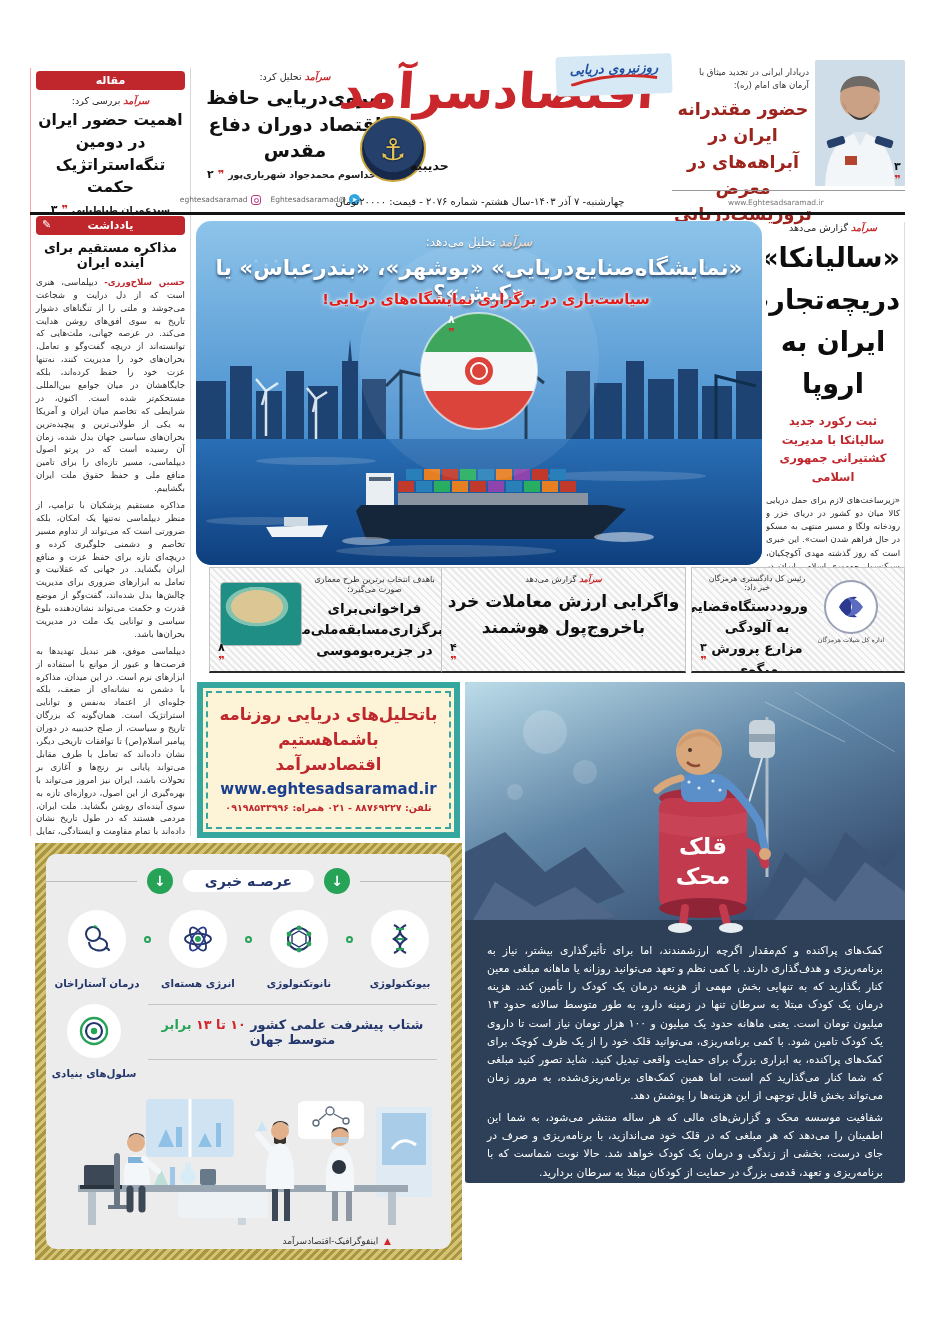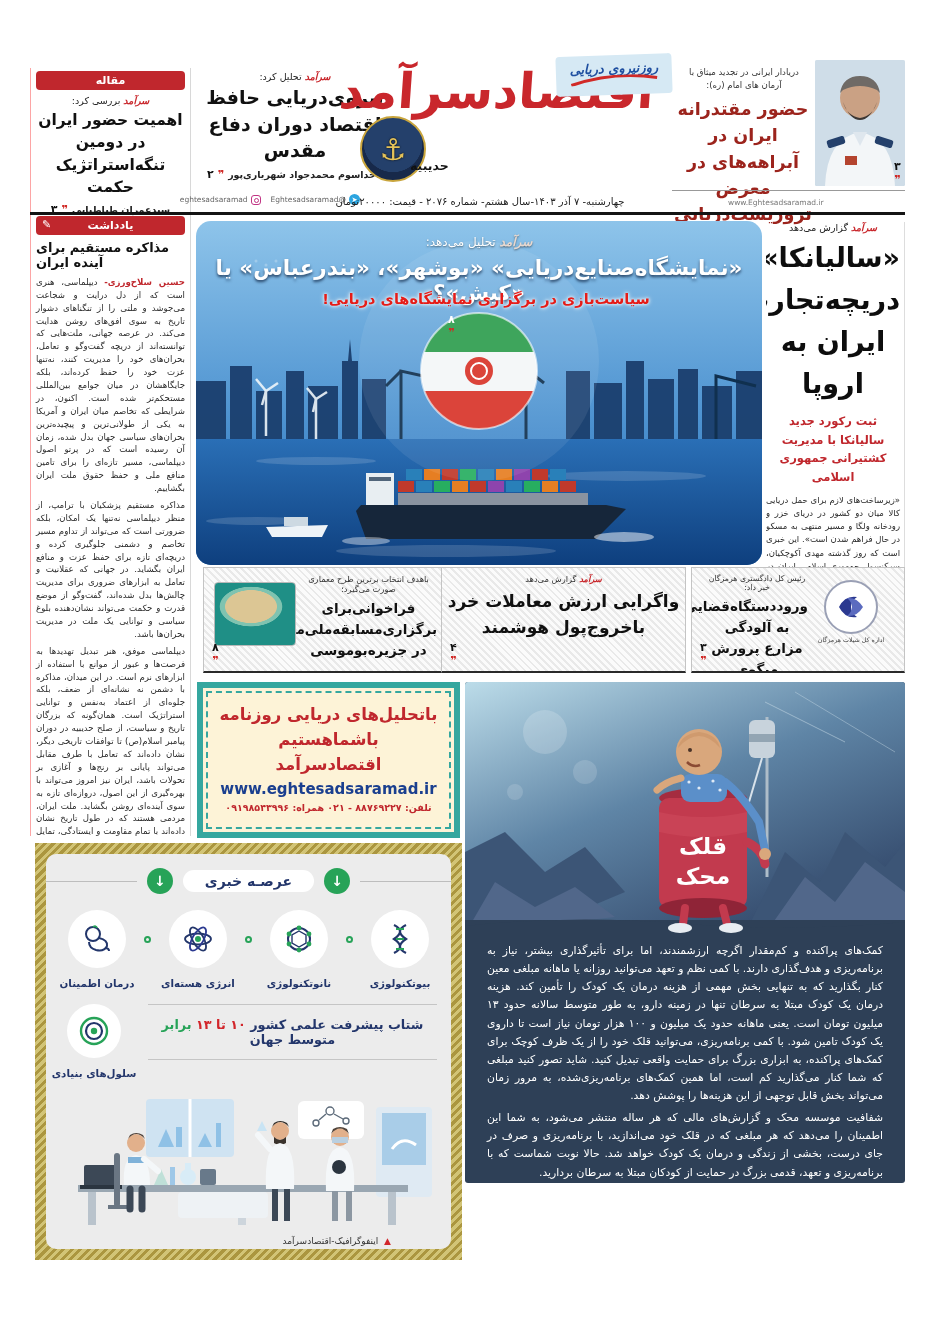--- a/index.html
+++ b/index.html
@@ -12,39 +12,39 @@
   .col-left { left:30px; top:68px; width:161px; height:768px; border-left:1px solid #fca5a5; border-right:1px solid #d8d8d8; padding:3px 5px; overflow:hidden; }
   .red-pill { background:#c0272d; color:#fff; font-weight:bold; font-size:11px; text-align:center; border-radius:4px; padding:3px 6px; position:relative; }
   .pencil { position:absolute; left:6px; top:2px; font-size:11px; color:#fff; }
   .kicker { font-size:9.5px; color:#222; text-align:center; margin-top:5px; }
   .brand-script { color:#c9272c; font-style:italic; font-weight:bold; }
   .hl1 { font-weight:bold; font-size:15.5px; color:#111; text-align:center; line-height:1.45; margin-top:3px; }
   .byline-row { display:flex; align-items:center; justify-content:center; gap:4px; margin-top:4px; }
   .byline { font-size:9.5px; font-weight:bold; color:#222; }
   .qmark { color:#d12a27; font-size:11px; font-weight:bold; }
   .pgnum { font-size:11px; font-weight:bold; color:#111; }
-  .hl2 { font-weight:bold; font-size:13px; color:#111; text-align:left; margin-top:5px; }
+  .hl2 { font-weight:bold; font-size:13px; color:#111; text-align:center; margin-top:5px; }
   .bodytext { font-size:8.6px; color:#2a2a2a; text-align:justify; line-height:1.5; margin-top:6px; }
   .bodytext p { margin-bottom:4px; }
   .lead-red { color:#c0272d; font-weight:bold; }
 
   .header-left { left:197px; top:66px; width:196px; height:120px; text-align:center; }
   .hl-main { font-weight:bold; font-size:19px; color:#111; line-height:1.4; margin-top:2px; }
   .navy-emblem { left:360px; top:116px; width:66px; height:66px; border-radius:50%; background:radial-gradient(circle at 50% 40%, #24406b 0 60%, #17294a 61%); border:2px solid #c9a53c; display:flex; align-items:center; justify-content:center; }
   .navy-emblem .anchor { color:#e3c25a; font-size:30px; text-shadow:0 0 2px #000; }
 
   .masthead { left:398px; top:66px; width:256px; height:120px; text-align:center; overflow:visible; }
   .masthead-logo { font-size:49px; font-weight:bold; color:#c9272c; transform:skewX(-4deg); line-height:1.05; letter-spacing:-2px; }
   .paper-type { position:absolute; left:12px; top:92px; font-size:12.5px; font-weight:bold; color:#111; }
   .ribbon { left:556px; top:55px; width:116px; height:40px; background:#d6e9f4; border-radius:4px; transform:rotate(-2deg); text-align:center; padding-top:3px; overflow:hidden; }
   .ribbon .rtext { font-size:13px; font-weight:bold; font-style:italic; color:#1f4fa0; }
   .ribbon svg { display:block; margin:-2px auto 0; }
 
   .header-right { left:672px; top:60px; width:233px; height:132px; }
-  .hr-kicker { position:absolute; right:96px; top:6px; width:130px; font-size:8.6px; color:#333; text-align:center; line-height:1.5; }
+  .hr-kicker { position:absolute; right:96px; top:6px; width:130px; font-size:8.6px; color:#333; text-align:right; line-height:1.5; }
   .hr-headline { position:absolute; right:92px; top:36px; width:140px; font-size:17.5px; font-weight:bold; color:#9c241d; text-align:center; line-height:1.5; }
   .hr-pg { position:absolute; left:222px; top:100px; text-align:center; }
   .photo { position:absolute; right:0; top:0; width:90px; height:126px; background:linear-gradient(#dde9f1,#b9cdda); overflow:hidden; border-radius:2px; }
   .rule-thin-right { left:672px; top:190px; width:233px; height:1px; background:#999; }
 
   .dateline-social { left:200px; top:194px; width:160px; display:flex; gap:10px; align-items:center; }
   .soc { display:flex; align-items:center; gap:3px; font-size:7.5px; color:#666; }
   .tg-ic { width:11px; height:11px; border-radius:50%; background:#2ca5e0; color:#fff; font-size:7px; display:flex; align-items:center; justify-content:center; }
   .ig-ic { width:10px; height:10px; border-radius:3px; border:1.5px solid #c13584; position:relative; }
   .ig-ic::after { content:""; position:absolute; left:2px; top:2px; width:3px; height:3px; border:1px solid #c13584; border-radius:50%; }
@@ -64,21 +64,21 @@
 
   
   .saliyanka { left:766px; top:222px; width:139px; height:440px; overflow:hidden; border-right:1px solid #ddd; padding-right:4px; }
   .sal-kicker { font-size:9.5px; color:#222; text-align:center; }
   .sal-hl { font-size:27px; font-weight:bold; color:#0d0d0d; text-align:center; line-height:1.55; margin-top:4px; letter-spacing:-1px; }
   .sal-sub { font-size:11.5px; font-weight:bold; color:#c0272d; text-align:center; line-height:1.6; margin-top:8px; }
   .sal-body { font-size:8.5px; color:#2a2a2a; text-align:justify; line-height:1.55; margin-top:8px; }
 
   
   .midbox { top:567px; height:106px; background:repeating-linear-gradient(45deg,#fbfbfb 0 3px,#e9e9e9 3px 5px); border:1px solid #c4c4c4; border-bottom:2px solid #2a2a2a; overflow:hidden; }
-  .mb-memari { left:203px; width:239px; }
+  .mb-memari { left:209px; width:239px; }
   .mb-vagarai { left:441px; width:245px; }
   .mb-meygoo { left:691px; width:214px;padding-left:8px; }
   .mb-kicker { font-size:8.3px; color:#333; text-align:center; margin-top:6px; }
   .mb-hl { font-size:15px; font-weight:bold; color:#101010; text-align:center; line-height:1.55; margin-top:4px; }
   .mb-pg { position:absolute; left:8px; bottom:4px; text-align:center; }
   .island { position:absolute; left:10px; top:14px; width:82px; height:64px; border-radius:4px; background:radial-gradient(ellipse 55% 45% at 45% 38%, #dcc694 0 58%, #7fc3b0 60% 70%, #1f8f86 72%); border:1px solid #b9b9b9; }
   .mb-memari .mb-kicker, .mb-memari .mb-hl { margin-right:4px; margin-left:96px; }
   .shilat { position:absolute; right:14px; top:12px; width:78px; text-align:center; }
   .shilat-circle { width:54px; height:54px; border-radius:50%; background:#fff; border:2px solid #9aa0b5; margin:0 auto; display:flex; align-items:center; justify-content:center; }
   .shilat-cap { font-size:6.3px; color:#444; margin-top:2px; }
@@ -532,21 +532,21 @@
         <div class="gdot"></div>
         <div class="sci-item">
           <div class="sci-circ">
             <svg width="34" height="34" viewBox="0 0 34 34">
               <circle cx="13" cy="12" r="7" stroke="#23366b" stroke-width="2" fill="none"></circle>
               <path d="M13 5 Q16 3 17 6" stroke="#27a358" stroke-width="1.8" fill="none"></path>
               <path d="M19 16 Q28 18 27 24 Q24 30 16 28 Q9 26 9 20" stroke="#23366b" stroke-width="2" fill="none"></path>
               <path d="M25 26 Q29 26 29 29" stroke="#23366b" stroke-width="2" fill="none"></path>
             </svg>
           </div>
-          <div class="sci-label">درمان اطمینان</div>
+          <div class="sci-label">درمان آستاراخان</div>
         </div>
       </div>
 
       <div class="row2">
         <div class="stat-block">
           <span>شتاب پیشرفت علمی کشور</span>
           <span class="stat-red">۱۰ تا ۱۳</span>
           <span class="stat-green">برابر</span>
           <span>متوسط جهان</span>
         </div>

